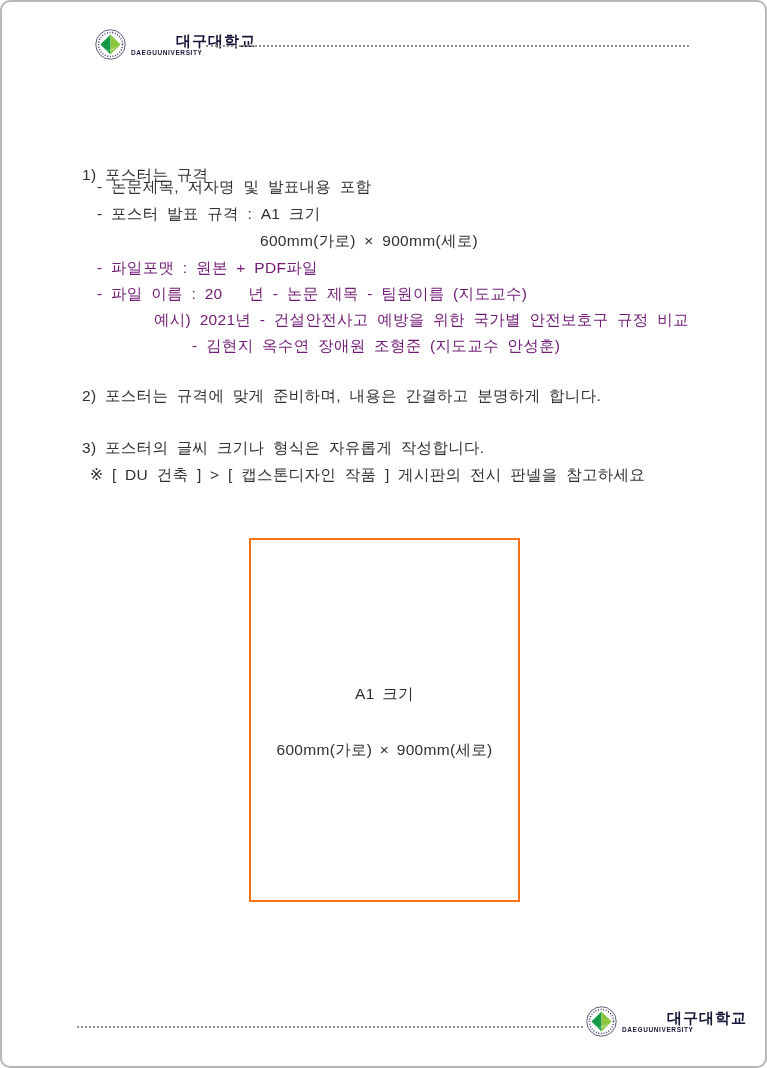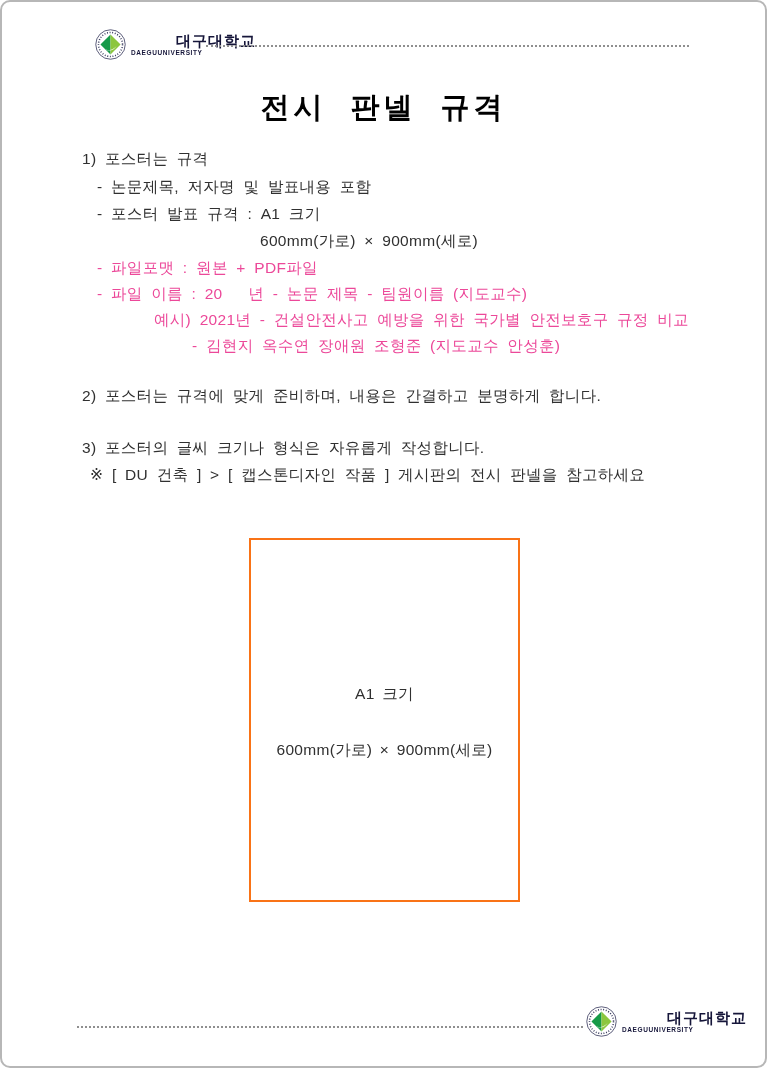--- a/index.html
+++ b/index.html
@@ -30,22 +30,22 @@
   .title{
     position:absolute;left:0;top:86px;width:100%;
     text-align:center;font-size:29px;font-weight:800;color:#000;
     letter-spacing:4px;word-spacing:12px;white-space:pre;
   }
   
   .line{
     position:absolute;font-size:15.5px;line-height:1.2;
     letter-spacing:0.3px;word-spacing:4px;white-space:pre;color:#303030;
   }
-  .red{color:#ec4899;}
-  .l0{top:148px;left:80px;text-align:center;}
+  .red{color:#701a75;}
+  .l0{top:164px;left:80px;text-align:center;}
   .l1{top:176px;left:95px;}
   .l2{top:203px;left:95px;}
   .l3{top:230px;left:258px;}
   .l4{top:257px;left:95px;}
   .l5{top:283px;left:95px;text-align:right;}
   .l6{top:309px;left:152px;}
   .l7{top:335px;left:190px;}
   .l8{top:385px;left:80px;}
   .l9{top:437px;left:80px;}
   .l10{top:464px;left:88px;}
@@ -74,21 +74,20 @@
       <polygon points="20,7 33,20 20,33" fill="#8cc63e"></polygon>
       <path d="M14 26 Q20 30 28 22 Q22 30 15 27 Z" fill="#ffffff" opacity="0.9"></path>
     </svg>
     <div class="logo-text">
       <div class="logo-ko">대구대학교</div>
       <div class="logo-en">DAEGUUNIVERSITY</div>
     </div>
   </div>
   <div class="dotted dotted-top"></div>
 
-  <div class="title">전시 판넬 규격</div>
 
   <div class="line l0">1) 포스터는 규격</div>
   <div class="line l1">- 논문제목, 저자명 및 발표내용 포함</div>
   <div class="line l2">- 포스터 발표 규격 : A1 크기</div>
   <div class="line l3">600mm(가로) × 900mm(세로)</div>
   <div class="line l4 red">- 파일포맷 : 원본 + PDF파일</div>
   <div class="line l5 red">- 파일 이름 : 20   년 - 논문 제목 - 팀원이름 (지도교수)</div>
   <div class="line l6 red">예시) 2021년 - 건설안전사고 예방을 위한 국가별 안전보호구 규정 비교</div>
   <div class="line l7 red">- 김현지 옥수연 장애원 조형준 (지도교수 안성훈)</div>
   <div class="line l8">2) 포스터는 규격에 맞게 준비하며, 내용은 간결하고 분명하게 합니다.</div>

